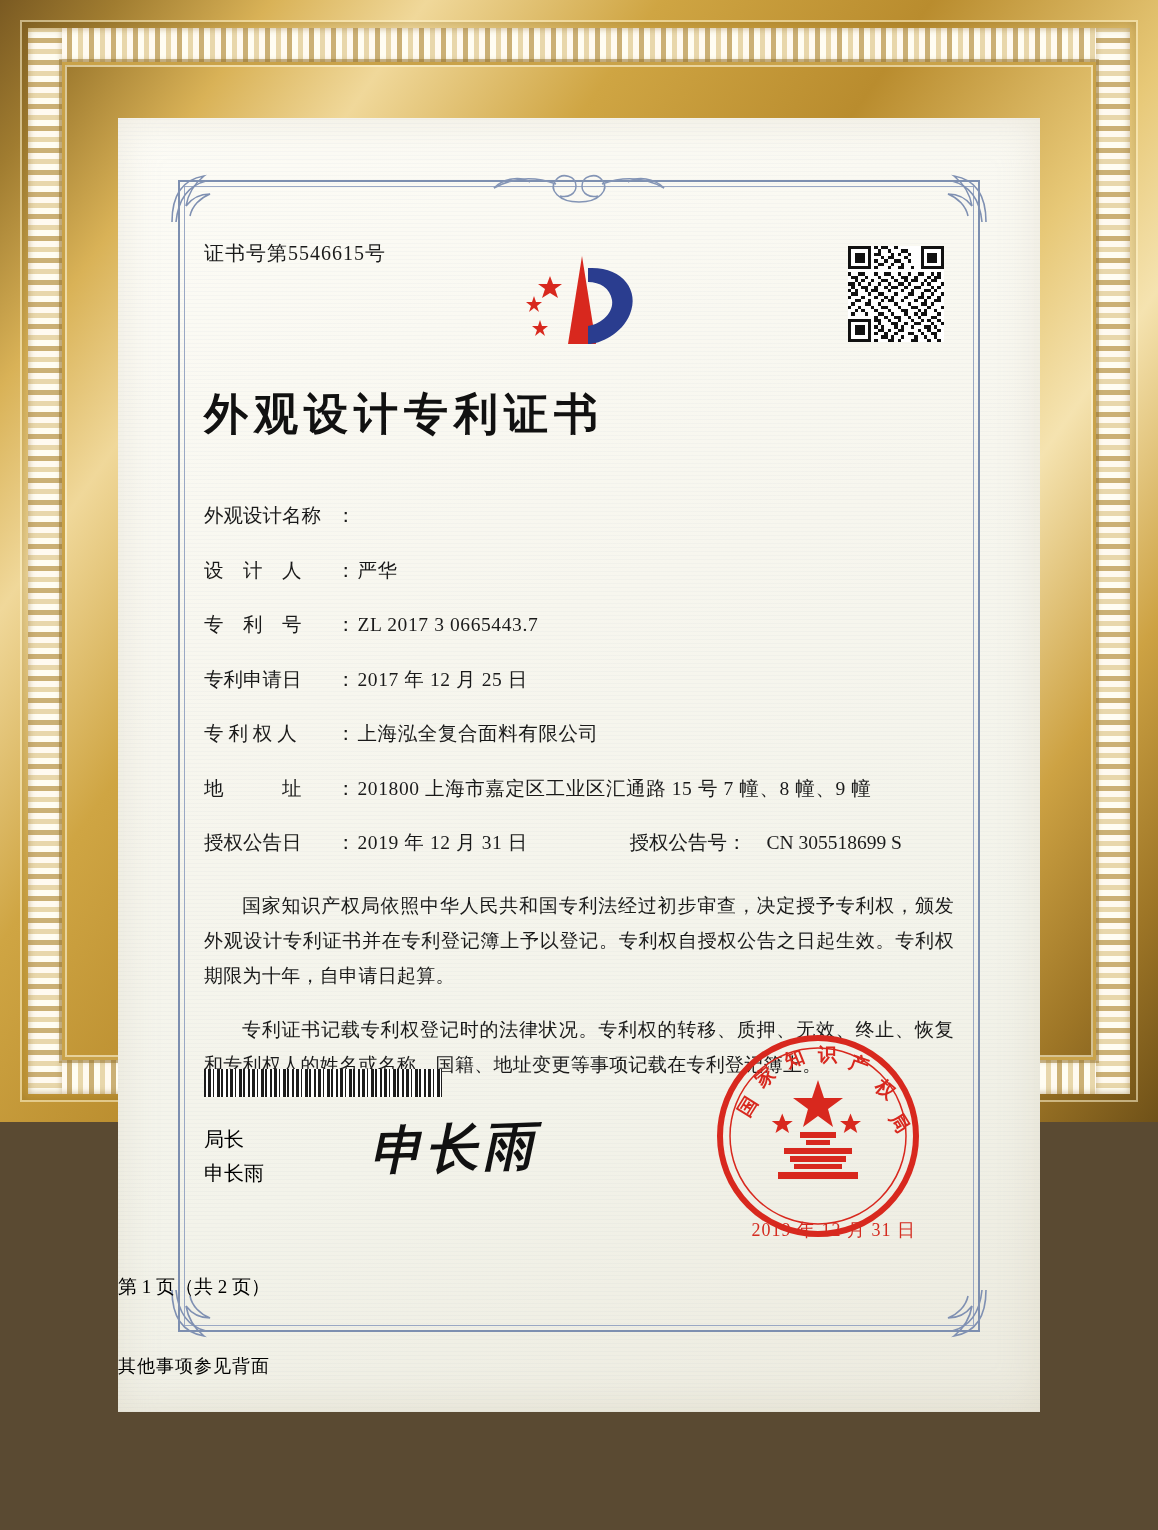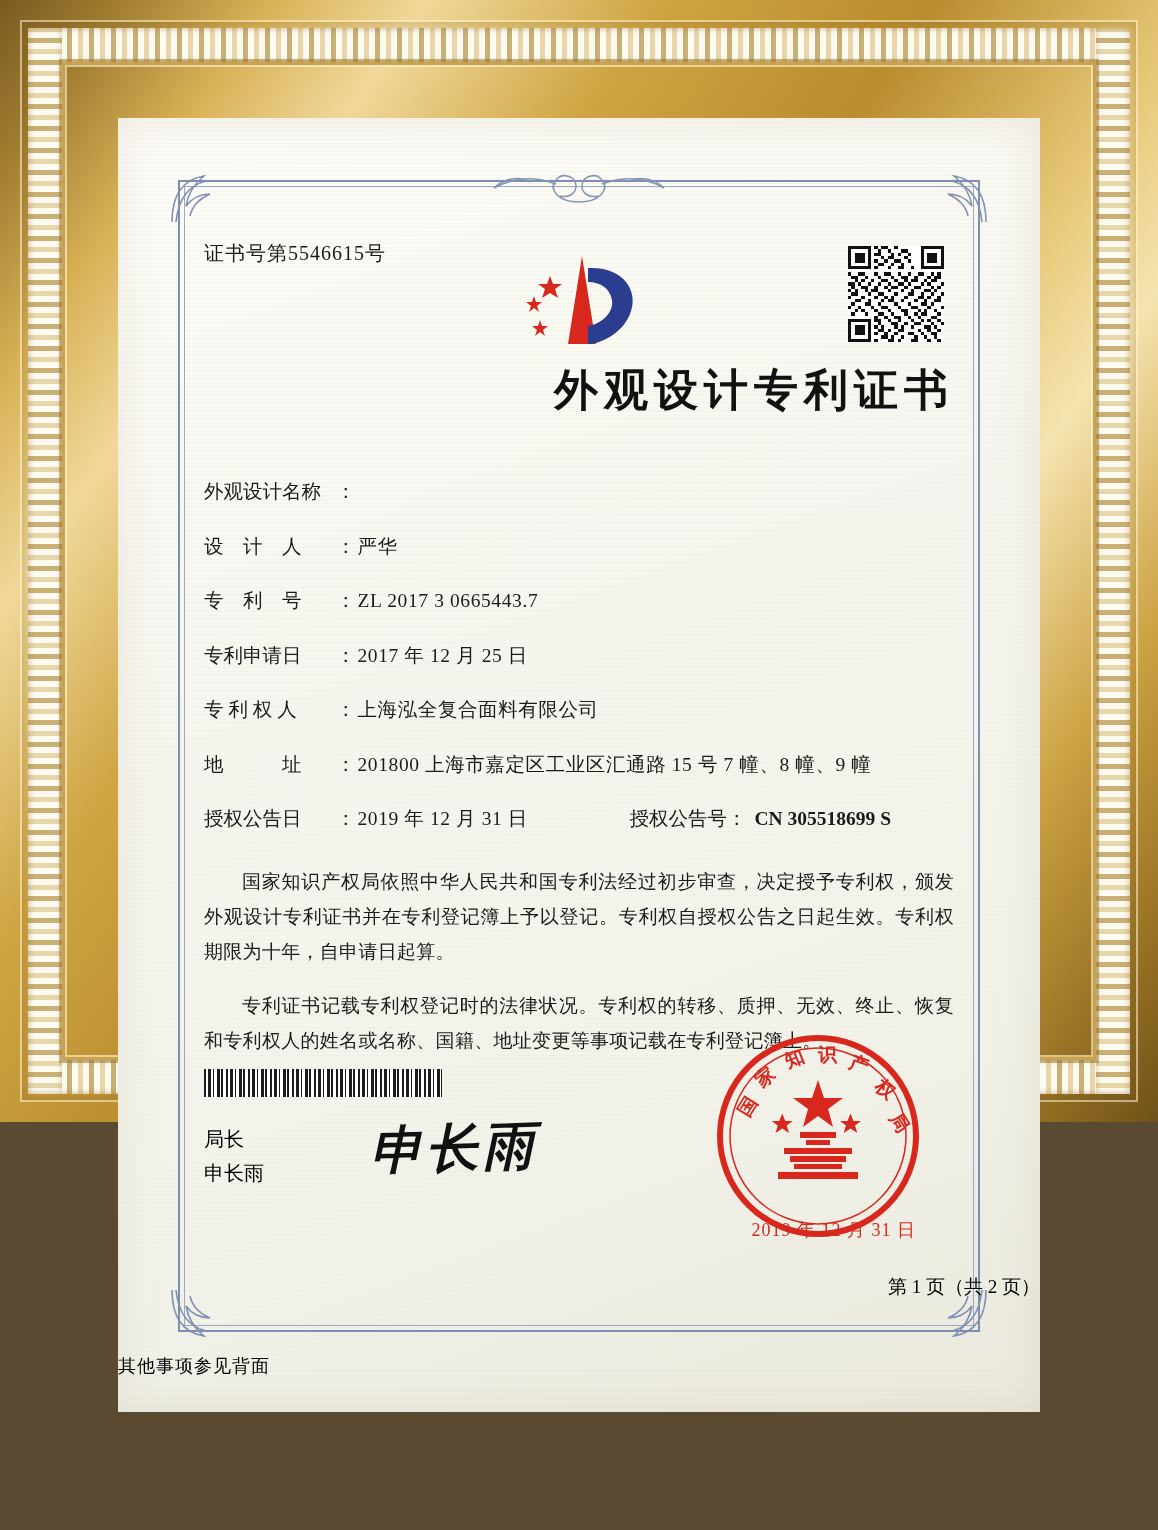--- a/index.html
+++ b/index.html
@@ -142,25 +142,25 @@
   }
   .qr {
     position: absolute;
     right: 96px;
     top: 128px;
     width: 96px;
     height: 96px;
   }
 
   .title {
-    text-align: right;
+    text-align: left;
     font-size: 44px;
     font-weight: bold;
     letter-spacing: 6px;
-    margin-top: 94px;
+    margin-top: 118px;
     color: #111;
   }
 
   .fields {
     margin-top: 62px;
     font-size: 19.5px;
     line-height: 1.0;
   }
   .field-row {
     display: flex;
@@ -184,22 +184,21 @@
   .field-row.dual .field-value {
     flex: 0 0 auto;
     min-width: 250px;
   }
   .field-label2 {
     flex: 0 0 auto;
     margin-left: 22px;
     display: flex;
   }
   .field-value2 {
-    margin-left: 8px;
-    font-weight: bold;
+    margin-left: 20px;
   }
 
   .para {
     font-size: 19px;
     line-height: 1.85;
     text-indent: 2em;
     margin-top: 26px;
     text-align: justify;
     letter-spacing: 0.3px;
   }
@@ -255,21 +254,21 @@
     bottom: 170px;
     font-size: 18px;
     color: #d42b20;
     letter-spacing: 1px;
   }
 
   .page-num {
     position: absolute;
     left: 0; right: 0;
     bottom: 112px;
-    text-align: right;
+    text-align: left;
     font-size: 19px;
   }
   .footnote {
     position: absolute;
     left: 0; right: 0;
     bottom: 34px;
     font-size: 18px;
     letter-spacing: 1px;
   }
 </style>

